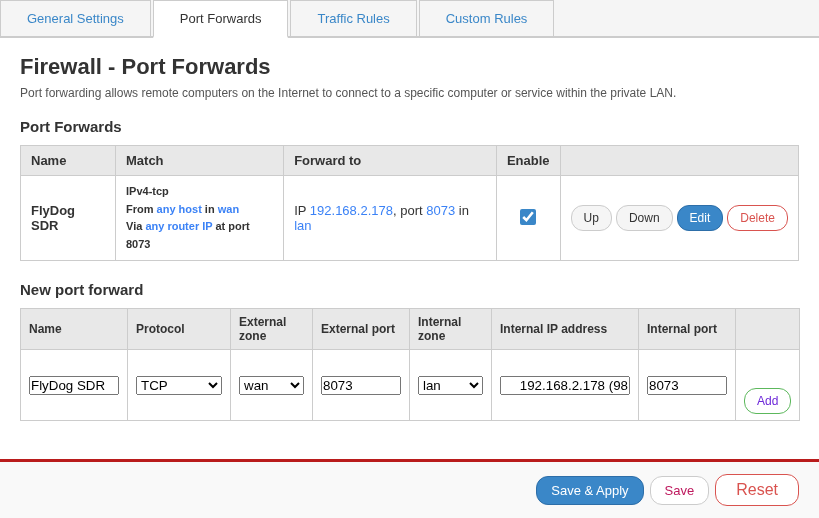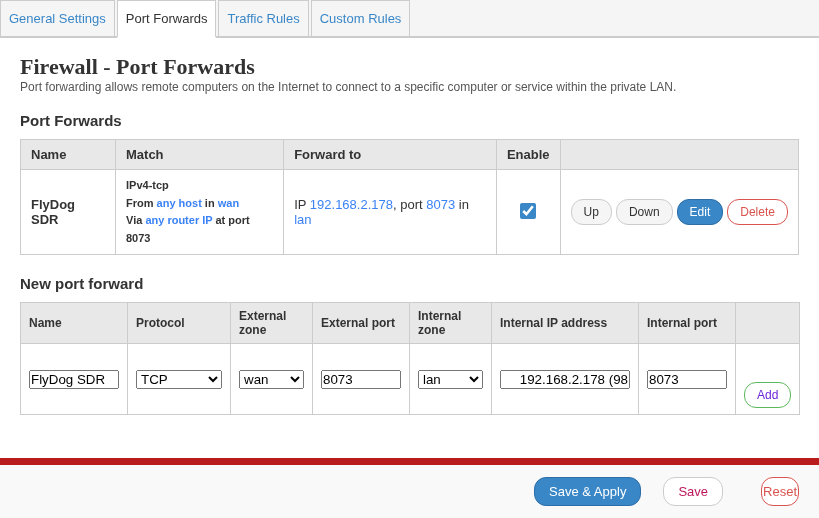--- a/index.html
+++ b/index.html
@@ -1,42 +1,42 @@
 <!DOCTYPE html>
 <html><head>
   <meta charset="utf-8">
   <style>
     * { box-sizing: border-box; margin: 0; padding: 0; }
     body { font-family: Arial, sans-serif; font-size: 13px; background: #fff; color: #333; width: 819px; min-height: 518px; }
 
     
     .tabs { display: flex; border-bottom: 2px solid #ccc; background: #f5f5f5; }
     .tab {
-      padding: 10px 8px;
+      padding: 10px 26px;
       cursor: pointer;
       border: 1px solid #ccc;
       border-bottom: none;
       margin-right: 2px;
       background: #f5f5f5;
       color: #333;
       font-size: 13px;
       text-decoration: none;
     }
     .tab.active {
       background: #fff;
       border-bottom: 2px solid #fff;
       margin-bottom: -2px;
       font-weight: normal;
     }
     .tab.link-style { color: #3a87c8; background: #f5f5f5; border-color: #ccc; }
     .tab.active { color: #333; }
 
     .content { padding: 16px 20px; }
 
-    h1 { font-size: 22px; font-weight: bold; color: #333; font-family: Liberation Serif, serif; }
+    h1 { font-size: 22px; font-weight: bold; margin-bottom: 6px; color: #333; }
     .description { font-size: 12px; color: #555; margin-bottom: 18px; }
 
     h2 { font-size: 15px; font-weight: bold; margin-bottom: 10px; color: #333; }
 
     
     table { width: 100%; border-collapse: collapse; margin-bottom: 20px; }
     th {
       background: #e8e8e8;
       border: 1px solid #ccc;
       padding: 7px 10px;
@@ -91,45 +91,44 @@
       background: #fff;
       color: #be185d;
       border-color: #ccc;
       padding: 6px 14px;
       font-size: 13px;
     }
     .btn-reset {
       background: #fff;
       color: #d9534f;
       border-color: #d9534f;
-      padding: 6px 1px;
-      font-size: 13px;
-      margin-left: 16px;
+      padding: 6px 20px;
+      font-size: 16px;
     }
 
     .action-btns { display: flex; gap: 4px; }
 
     
     .checkbox-cell { text-align: center; }
     input[type="checkbox"] { width: 16px; height: 16px; accent-color: #3a87c8; }
     .name-input { width: 90px; }
     .protocol-select { width: 86px; }
     .zone-select { width: 65px; }
     .ext-port-input { width: 80px; }
     .ip-input { width: 130px; text-align: right; }
     .int-port-input { width: 80px; }
 
     
     .bottom-bar {
       display: flex;
       justify-content: flex-end;
       align-items: center;
-      gap: 22px;
+      gap: 6px;
       padding: 12px 20px;
-      border-top: 7px solid #b91c1c;
+      border-top: 3px solid #b91c1c;
       background: #f9f9f9;
       position: absolute;
       bottom: 0;
       left: 0;
       right: 0;
     }
 
     .match-cell { font-size: 11px; line-height: 1.6; font-weight: bold; }
     .name-cell { font-weight: bold; font-size: 13px; }
 

